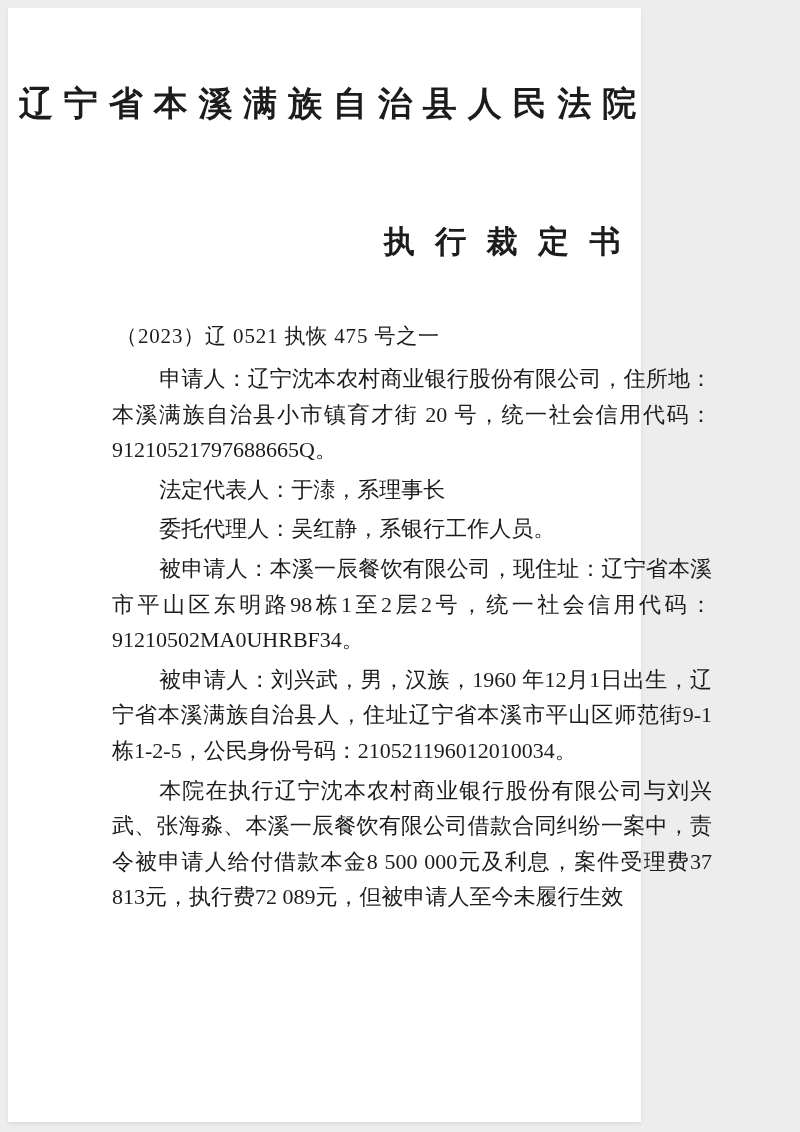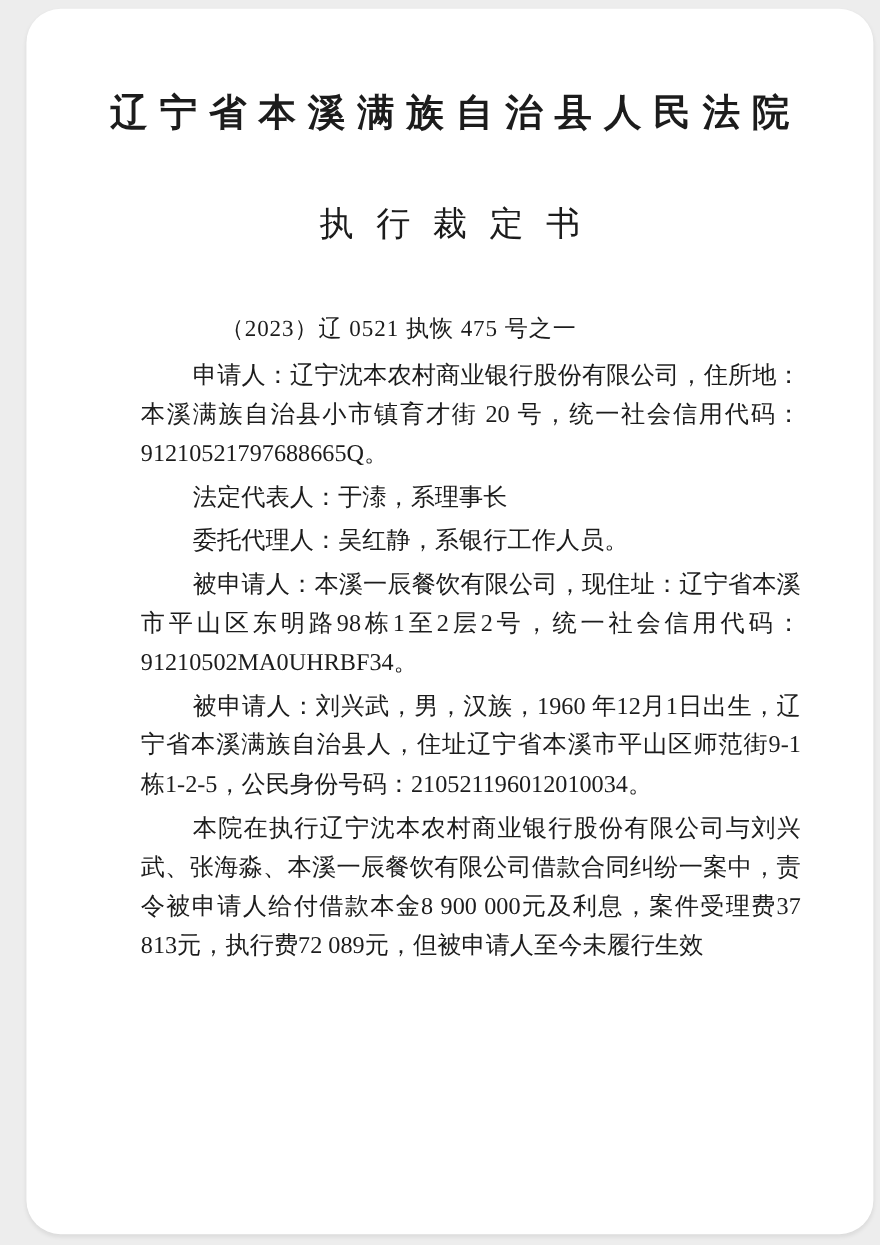--- a/index.html
+++ b/index.html
@@ -10,42 +10,41 @@
   * { box-sizing: border-box; }
   html, body {
     margin: 0; padding: 0;
     width: 800px; height: 1132px;
     background: var(--bg-color);
     font-family: "Liberation Serif", "DejaVu Serif", serif;
     overflow: hidden;
   }
   .page {
     position: absolute;
-    left: 24px; top: 8px;
-    width: 770px; height: 1114px;
+    left: 8px; top: 8px;
+    width: 633px; height: 1114px;
     background: var(--page-color);
     color: var(--text-color);
     box-shadow: 0 2px 4px rgba(0,0,0,0.08);
-    border-radius: 31px;
   }
   .court-name {
     margin: 76px 0 0 0;
     text-align: center;
     font-size: 34px;
     font-weight: bold;
     letter-spacing: 0.32em;
     text-indent: 0.32em;
     line-height: 1.2;
     white-space: nowrap;
   }
   .doc-title {
-    margin: 60px 0 0 0;
-    text-align: center;
+    margin: 98px 0 0 0;
+    text-align: right;
     font-size: 31px;
-    font-weight: normal;
+    font-weight: bold;
     letter-spacing: 0.66em;
     text-indent: 0.66em;
     line-height: 1.2;
     white-space: nowrap;
   }
   .case-number {
     margin: 63px 0 0 0;
     padding-right: 93px;
     text-align: center;
     font-size: 21px;
@@ -75,16 +74,16 @@
   <div class="doc-title">执行裁定书</div>
 
   <div class="case-number">（2023）辽 0521 执恢 475 号之一</div>
 
   <div class="body-text">
     <p>申请人：辽宁沈本农村商业银行股份有限公司，住所地：本溪满族自治县小市镇育才街 20 号，统一社会信用代码：91210521797688665Q。</p>
     <p>法定代表人：于溙，系理事长</p>
     <p>委托代理人：吴红静，系银行工作人员。</p>
     <p>被申请人：本溪一辰餐饮有限公司，现住址：辽宁省本溪市平山区东明路98栋1至2层2号，统一社会信用代码：91210502MA0UHRBF34。</p>
     <p>被申请人：刘兴武，男，汉族，1960 年12月1日出生，辽宁省本溪满族自治县人，住址辽宁省本溪市平山区师范街9-1栋1-2-5，公民身份号码：210521196012010034。</p>
-    <p>本院在执行辽宁沈本农村商业银行股份有限公司与刘兴武、张海淼、本溪一辰餐饮有限公司借款合同纠纷一案中，责令被申请人给付借款本金8 900 000元及利息，案件受理费37 813元，执行费72 089元，但被申请人至今未履行生效</p>
+    <p>本院在执行辽宁沈本农村商业银行股份有限公司与刘兴武、张海淼、本溪一辰餐饮有限公司借款合同纠纷一案中，责令被申请人给付借款本金8 500 000元及利息，案件受理费37 813元，执行费72 089元，但被申请人至今未履行生效</p>
   </div>
 
 </div>
 
 </body></html>

